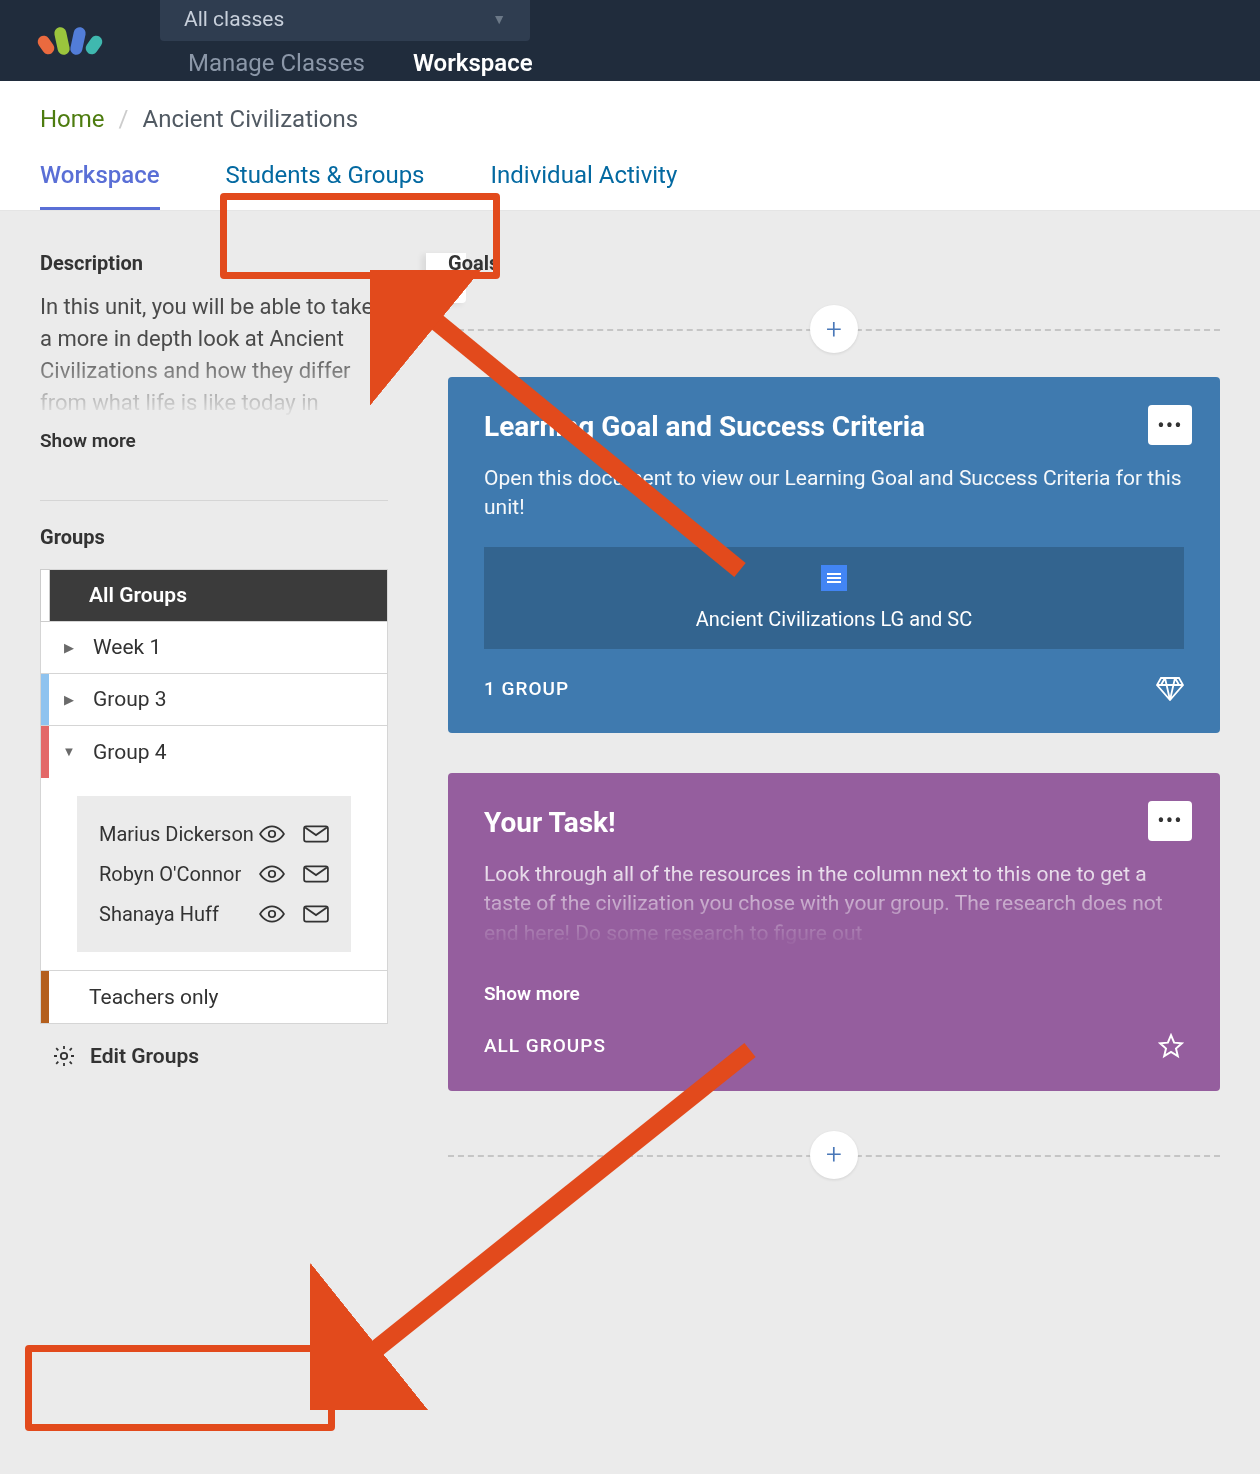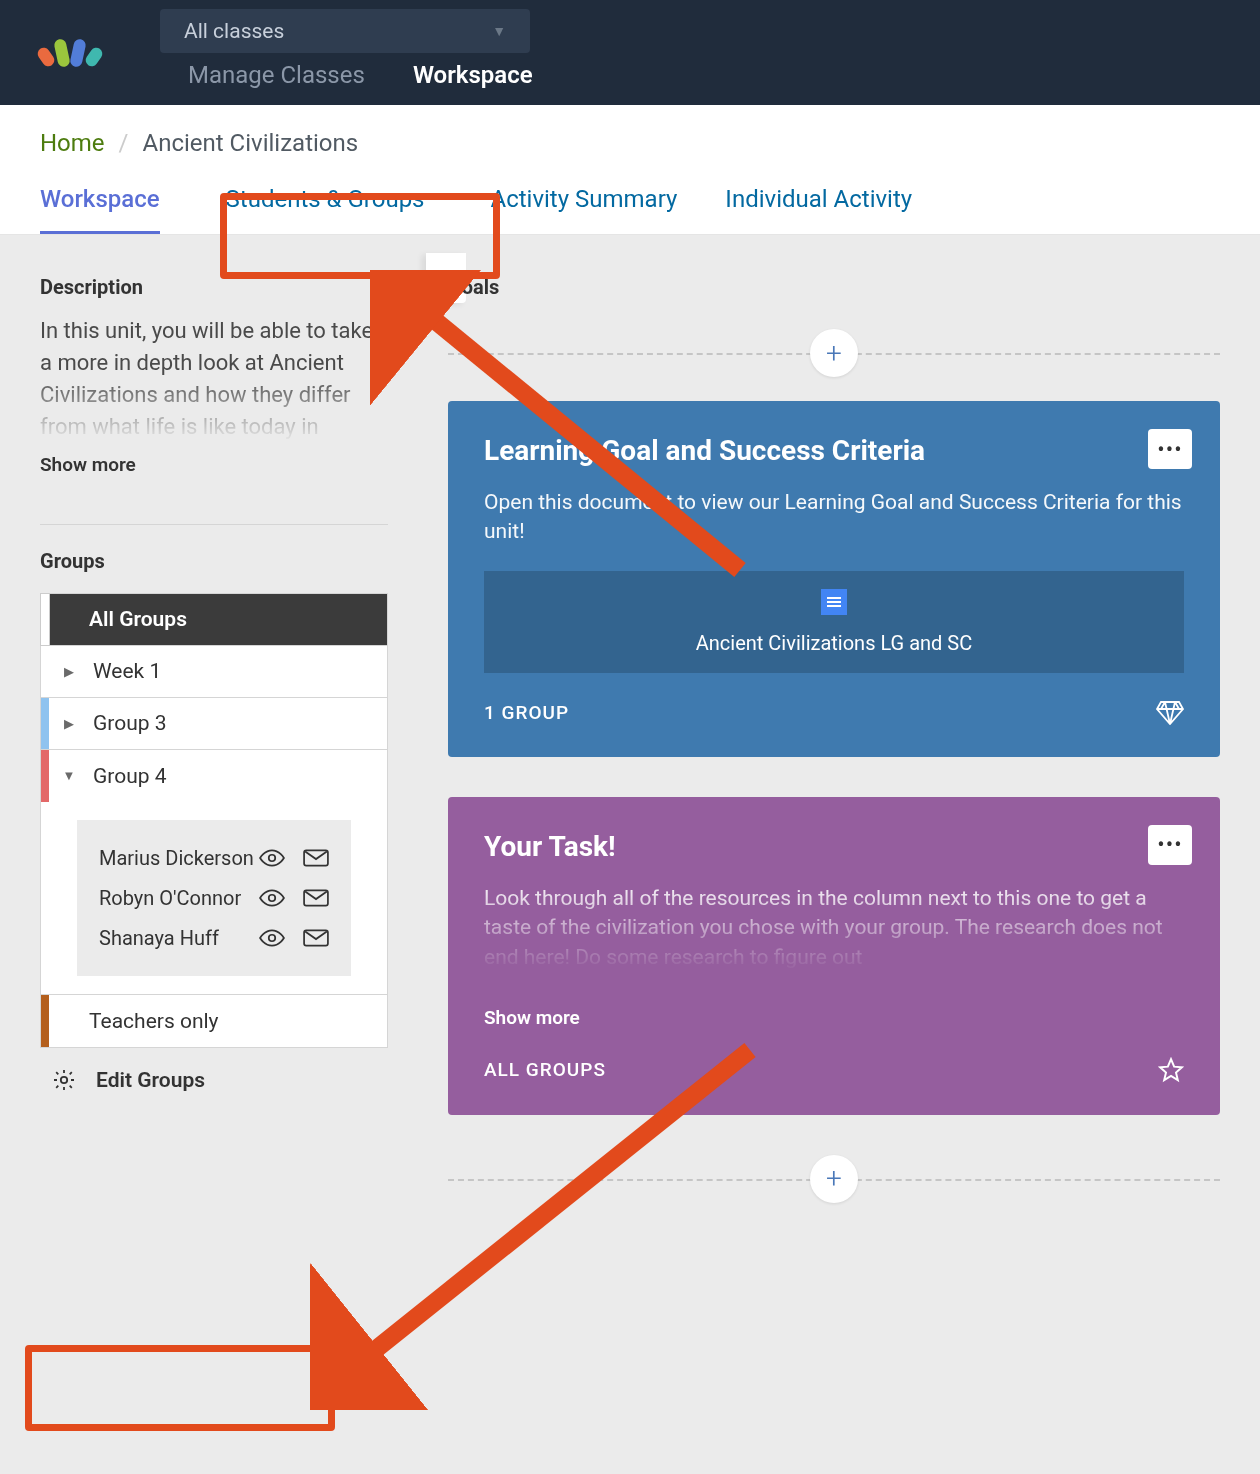--- a/index.html
+++ b/index.html
@@ -1,19 +1,19 @@
 <!DOCTYPE html>
 <html><head>
 <meta charset="utf-8">
 <style>
   * { box-sizing: border-box; margin: 0; padding: 0; }
   body { font-family: -apple-system, BlinkMacSystemFont, "Segoe UI", Roboto, Helvetica, Arial, sans-serif; background: #fff; color: #333; width: 1260px; height: 1474px; overflow: hidden; position: relative; }
   
   
-  .navbar { background: #202c3c; height: 105px; display: flex; align-items: center; padding: 0 40px; }
+  .navbar { background: #202c3c; height: 81px; display: flex; align-items: center; padding: 0 40px; }
   .logo { display: flex; align-items: flex-end; gap: 4px; margin-right: 60px; }
   .logo-petal { width: 12px; height: 28px; border-radius: 50px; }
   .logo-petal.p1 { background: #ea6a3f; transform: rotate(-35deg); height: 20px; }
   .logo-petal.p2 { background: #9bc53d; transform: rotate(-12deg); height: 28px; }
   .logo-petal.p3 { background: #527dd8; transform: rotate(12deg); height: 28px; }
   .logo-petal.p4 { background: #3fb8af; transform: rotate(35deg); height: 20px; }
   .nav-right { display: flex; flex-direction: column; gap: 0; }
   .class-selector { background: #2f3d50; color: #c8d0db; padding: 10px 24px; border-radius: 4px; width: 370px; display: flex; align-items: center; justify-content: space-between; font-size: 21px; cursor: pointer; margin-bottom: 8px; margin-top: -8px; }
   .class-selector .caret { font-size: 14px; color: #6b7887; }
   .nav-tabs { display: flex; gap: 48px; margin-left: 28px; }
@@ -53,21 +53,21 @@
   .group-item.all .group-stripe { background: #fff; outline: 1px solid #ccc; }
   .group-item.all .group-label { padding-left: 40px; }
   
   .group-members { background: #fff; padding: 18px 36px; border-bottom: 1px solid #d5d5d5; }
   .members-inner { background: #ebebeb; padding: 18px 22px; }
   .member-row { display: flex; align-items: center; justify-content: space-between; padding: 8px 0; }
   .member-name { font-size: 20px; color: #333; }
   .member-icons { display: flex; gap: 18px; }
   .eye-icon, .mail-icon { width: 26px; height: 20px; }
   
-  .edit-groups { display: flex; align-items: flex-start; gap: 20px; padding: 20px 0 20px 12px; font-size: 21px; color: #333; cursor: pointer; font-weight: 600; }
+  .edit-groups { display: flex; align-items: flex-start; gap: 14px; padding: 20px 0 20px 12px; font-size: 21px; color: #333; cursor: pointer; font-weight: 600; }
   
   
   .main .section-title { margin-bottom: 30px; }
   .add-row { display: flex; align-items: center; justify-content: center; position: relative; margin: 24px 0; }
   .add-row::before { content: ""; position: absolute; top: 50%; left: 0; right: 0; border-top: 2px dashed #c5c5c5; }
   .add-btn { position: relative; width: 48px; height: 48px; border-radius: 50%; background: #fff; display: flex; align-items: center; justify-content: center; color: #4a78b8; font-size: 28px; font-weight: 300; cursor: pointer; box-shadow: 0 1px 3px rgba(0,0,0,0.1); }
   
   .card { border-radius: 4px; padding: 32px 36px; color: #fff; margin-bottom: 40px; position: relative; }
   .card.blue { background: #3f7aaf; }
   .card.purple { background: #955e9e; }
@@ -114,21 +114,20 @@
 
 <div class="breadcrumb-wrap">
   <div class="breadcrumb">
     <a>Home</a>
     <span class="sep">/</span>
     <span>Ancient Civilizations</span>
   </div>
   <div class="page-tabs">
     <div class="page-tab active">Workspace</div>
     <div class="page-tab" style="padding-left:18px;padding-right:18px">Students &amp; Groups</div>
-    <div class="page-tab">Activity Summary</div>
     <div class="page-tab">Individual Activity</div>
   </div>
 </div>
 
 <div class="handle"></div>
 
 <div class="body-wrap">
 
   <div class="sidebar">
     <div class="desc-box">

